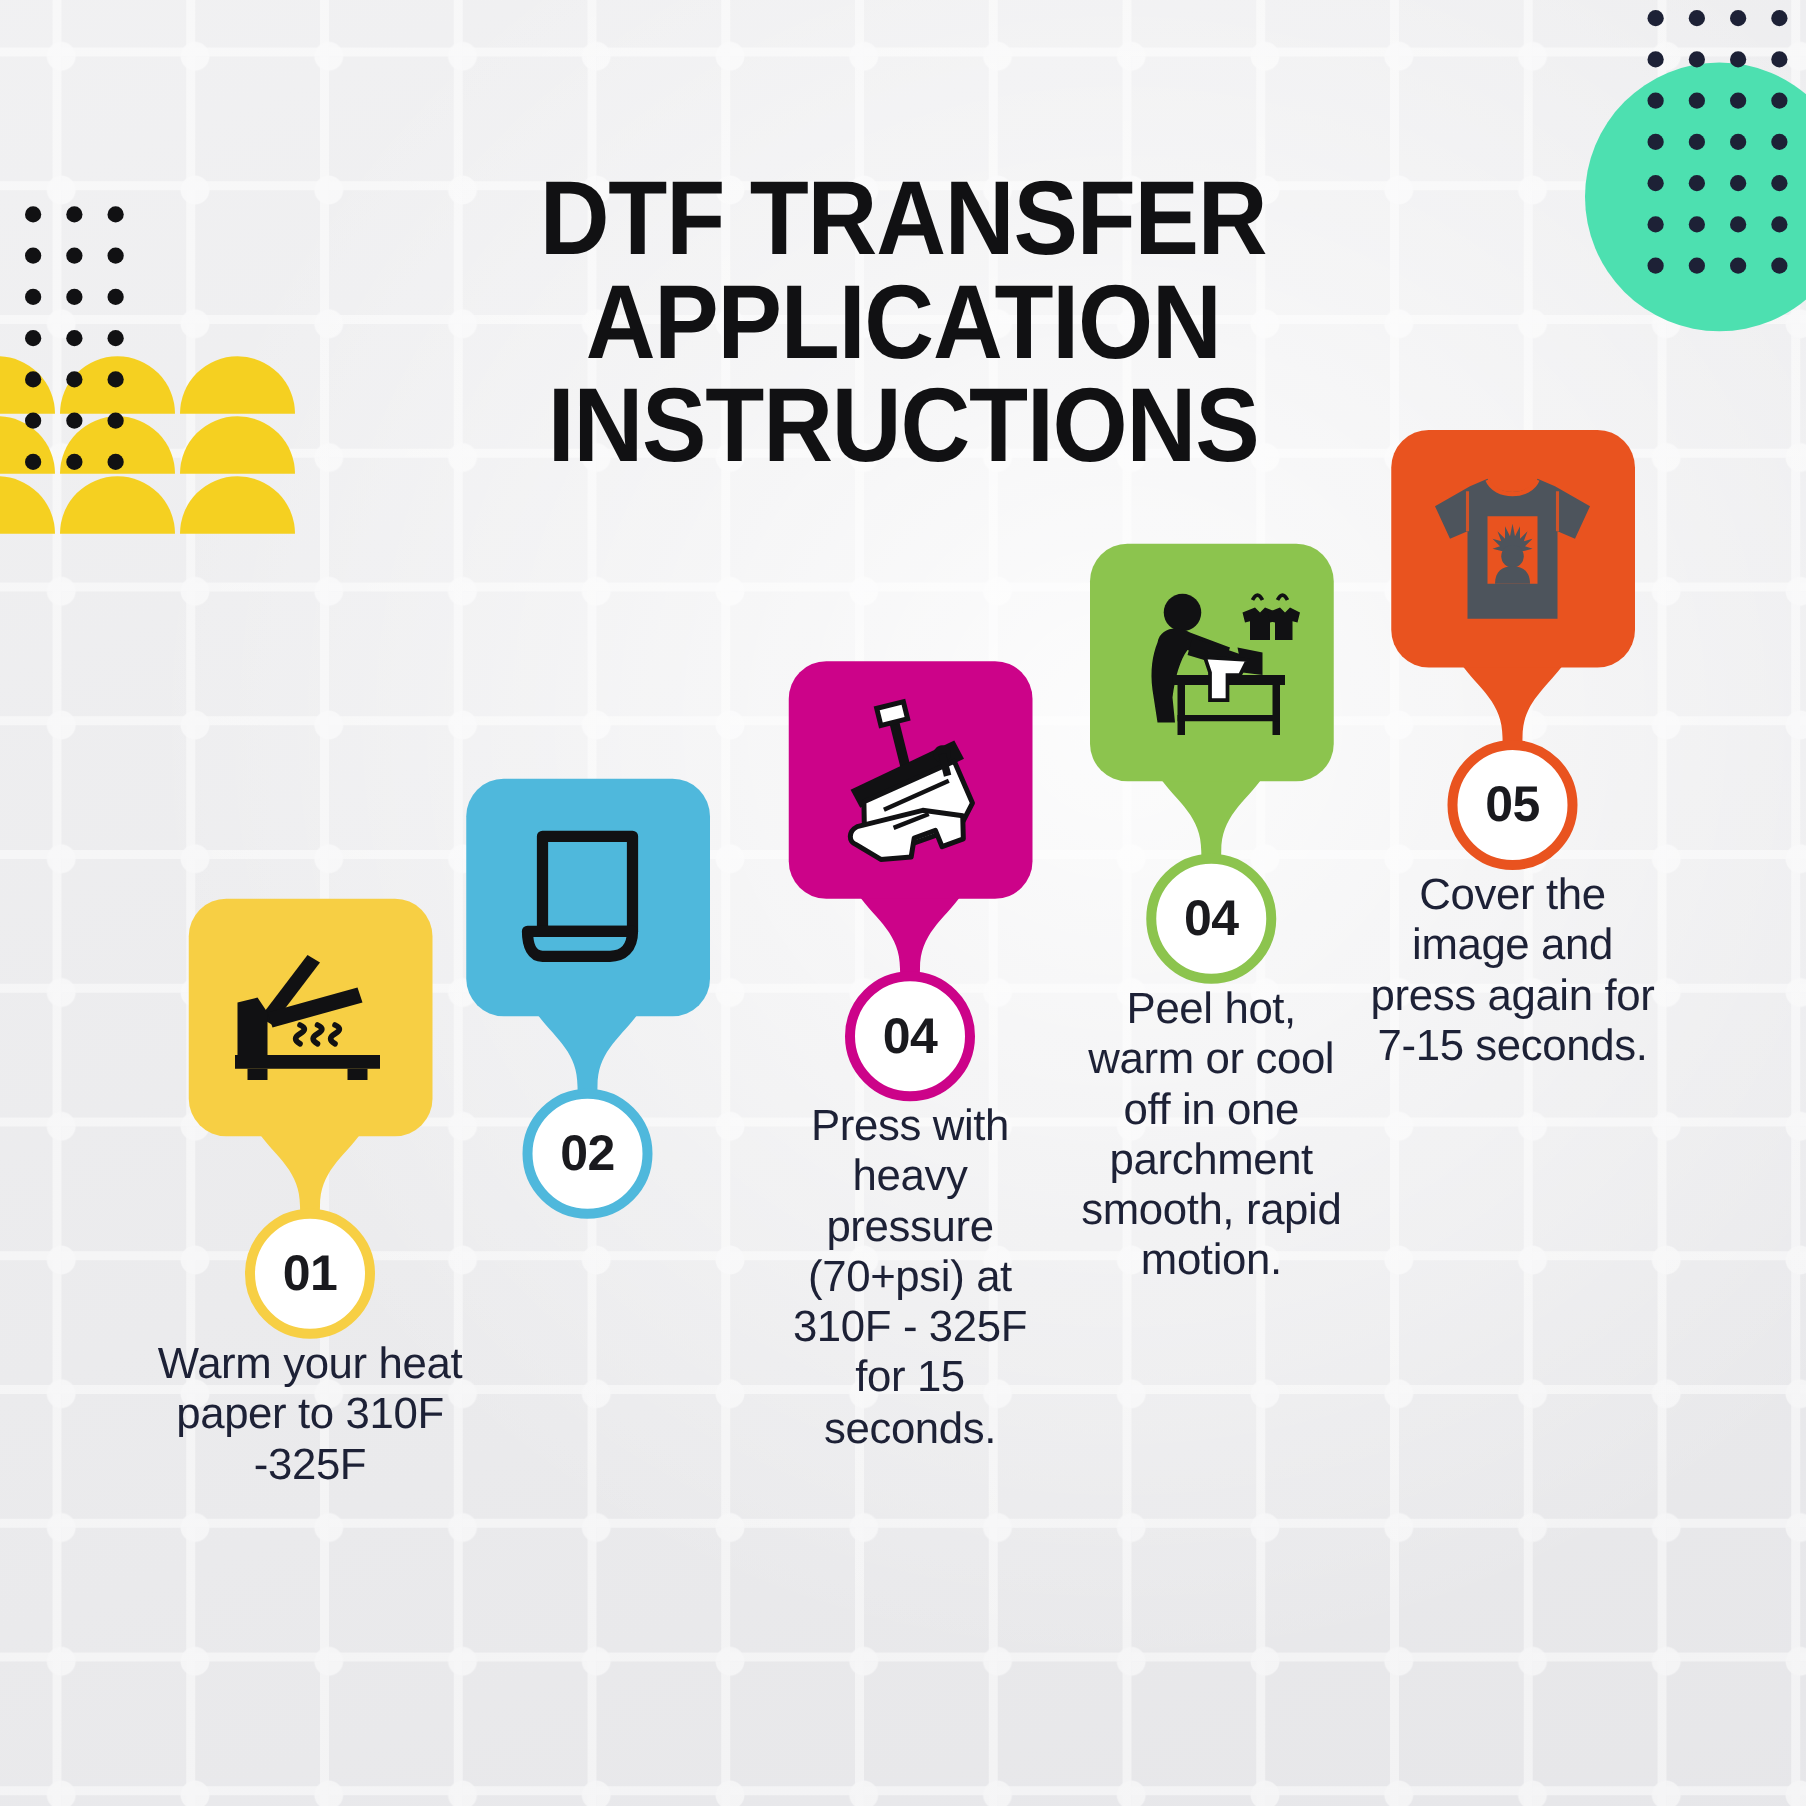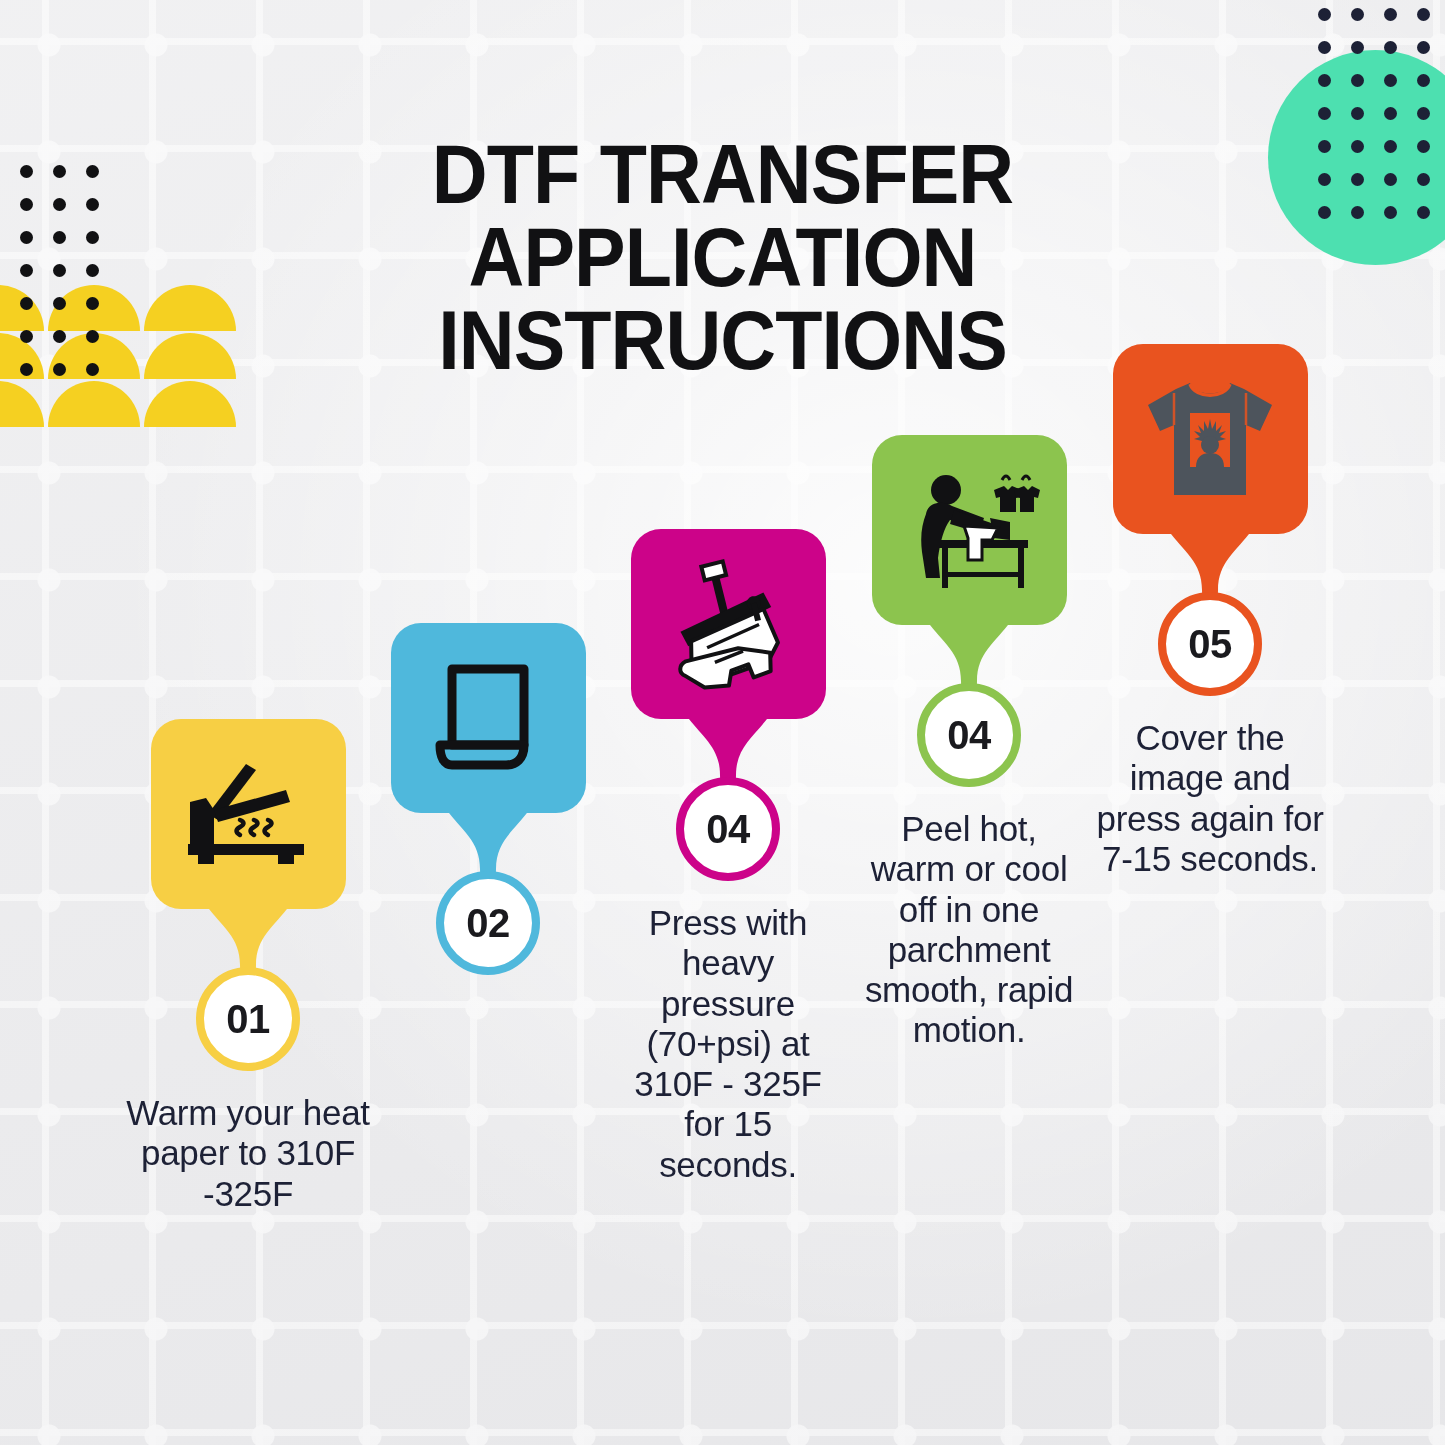--- a/index.html
+++ b/index.html
@@ -148,34 +148,33 @@
   }
   .badge span {
     font-family: "Liberation Sans Narrow", "Liberation Sans", sans-serif;
     font-weight: 700;
     font-size: 40px;
     color: #1a1a1e;
     letter-spacing: -0.5px;
   }
 
   .caption {
-    margin-top: 22px;
     text-align: center;
     font-family: "Liberation Sans", sans-serif;
     font-weight: 400;
     font-size: 35px;
     line-height: 1.15;
     color: #1d2136;
     width: 250px;
     letter-spacing: -0.3px;
   }
 
   
   #step-1 { left: 130px;  top: 719px; color: #f7cf44; }
-  #step-2 { left: 370px;  top: 623px; color: #4fb8dc; }
+  #step-2 { left: 352px;  top: 623px; color: #4fb8dc; }
   #step-3 { left: 610px;  top: 529px; color: #cc0389; }
   #step-4 { left: 851px;  top: 435px; color: #8cc44e; }
   #step-5 { left: 1092px; top: 344px; color: #e9531f; }
 
   #step-1 .card { background: #f7cf44; }
   #step-2 .card { background: #4fb8dc; }
   #step-3 .card { background: #cc0389; }
   #step-4 .card { background: #8cc44e; }
   #step-5 .card { background: #e9531f; }
 

